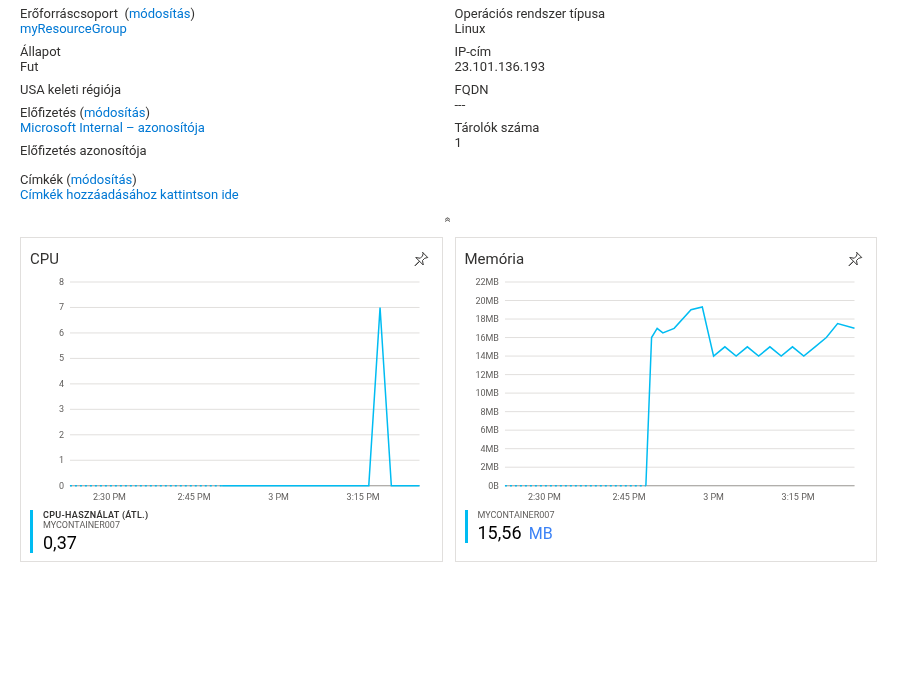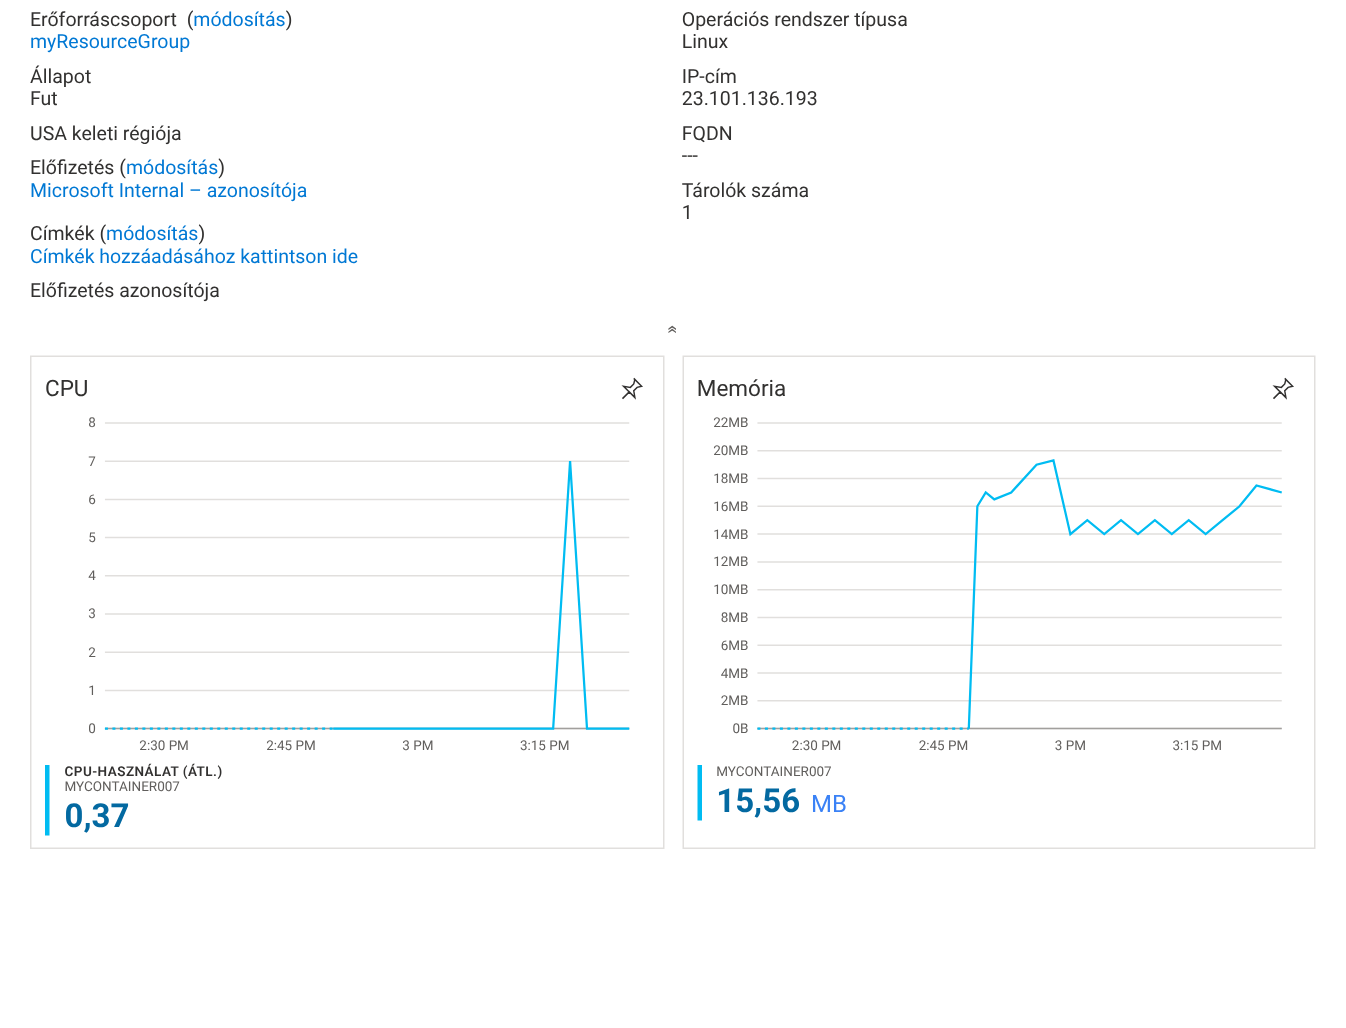--- a/index.html
+++ b/index.html
@@ -70,23 +70,23 @@
     font-weight: 600;
     letter-spacing: 0.3px;
     color: #323130;
   }
   .metric-sub {
     font-size: 9px;
     color: #605e5c;
     margin-bottom: 2px;
   }
   .metric-value {
-    font-size: 22px;
-    font-weight: 700;
-    color: #0369a1;
+    font-size: 18px;
+    font-weight: 400;
+    color: #000000;
   }
   .metric-unit {
     font-size: 16px;
     font-weight: 400;
     color: #3b82f6;
     margin-left: 4px;
     text-align: right;
   }
 
   .axis-text { font-size: 9px; fill: #605e5c; font-family: inherit; }
@@ -119,30 +119,30 @@
     </div>
 
     <div class="prop">
       <div class="prop-label">
         <span>Előfizetés</span>
         <span> (</span><span class="link">módosítás</span><span>)</span>
       </div>
       <div><span class="link">Microsoft Internal – azonosítója</span></div>
     </div>
 
+    <div class="prop">
+      <div class="prop-label"><span>Előfizetés azonosítója</span></div>
+    </div>
+
     <div class="prop" style="margin-top:14px">
       <div class="prop-label">
         <span>Címkék</span>
         <span> (</span><span class="link">módosítás</span><span>)</span>
       </div>
       <div><span class="link">Címkék hozzáadásához kattintson ide</span></div>
-    </div>
-
-    <div class="prop">
-      <div class="prop-label"><span>Előfizetés azonosítója</span></div>
     </div>
 
   </div>
 
   <div class="props-col">
     <div class="prop">
       <div class="prop-label"><span>Operációs rendszer típusa</span></div>
       <div class="prop-value"><span>Linux</span></div>
     </div>
     <div class="prop">

